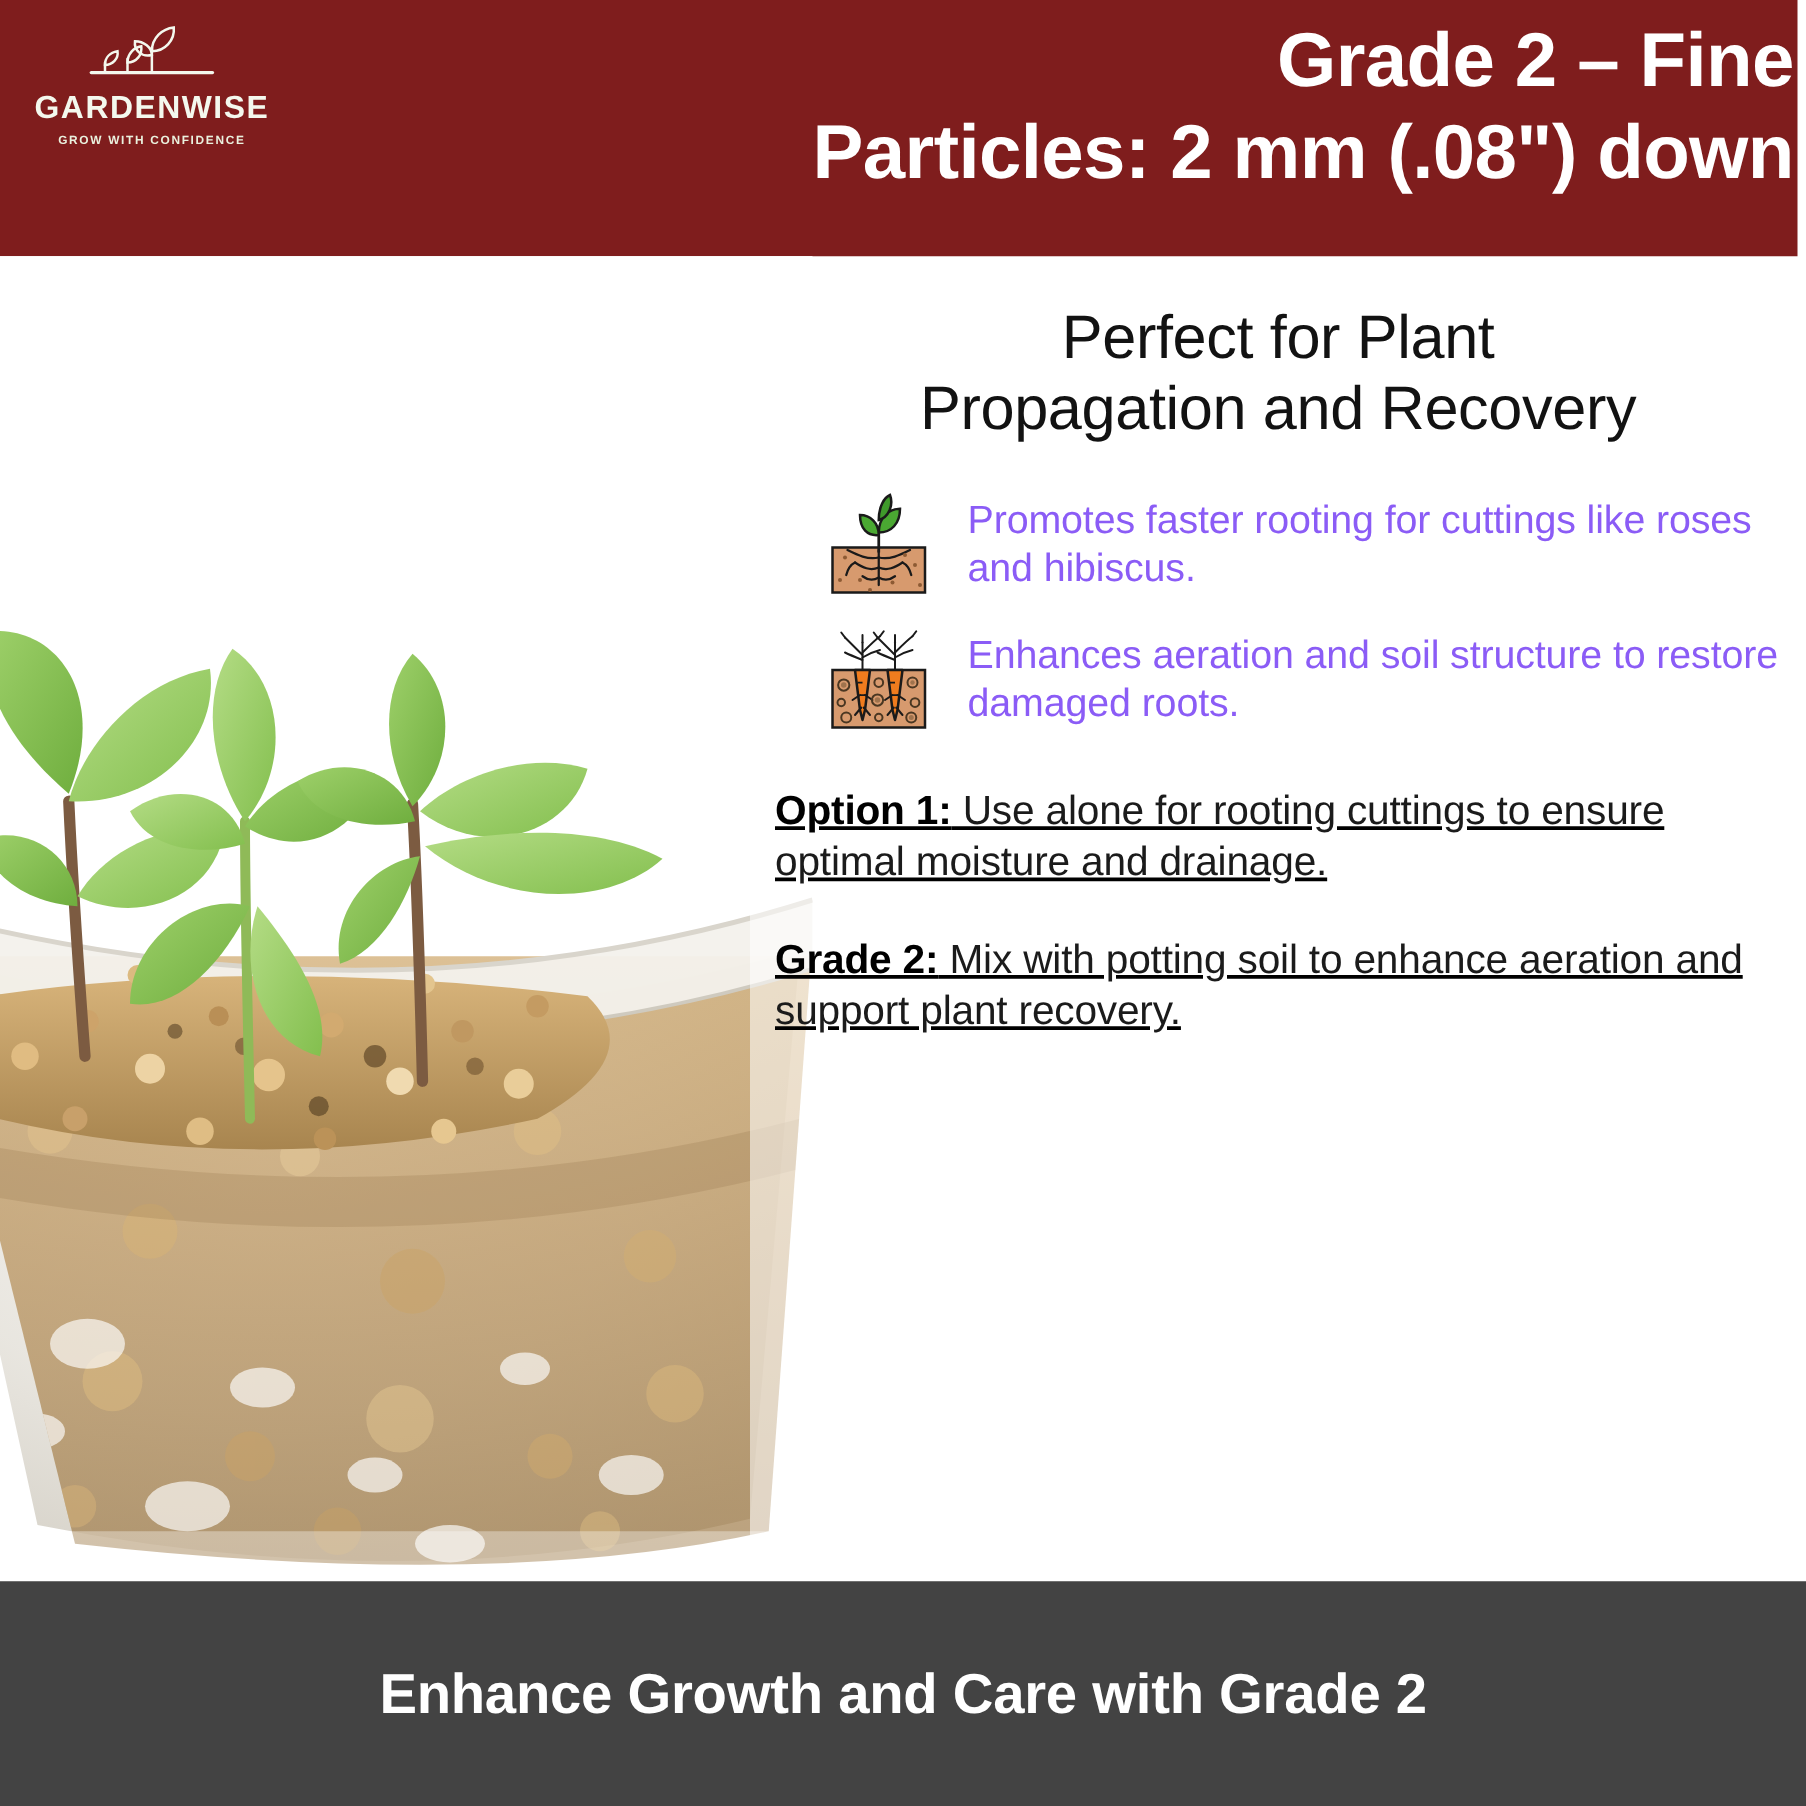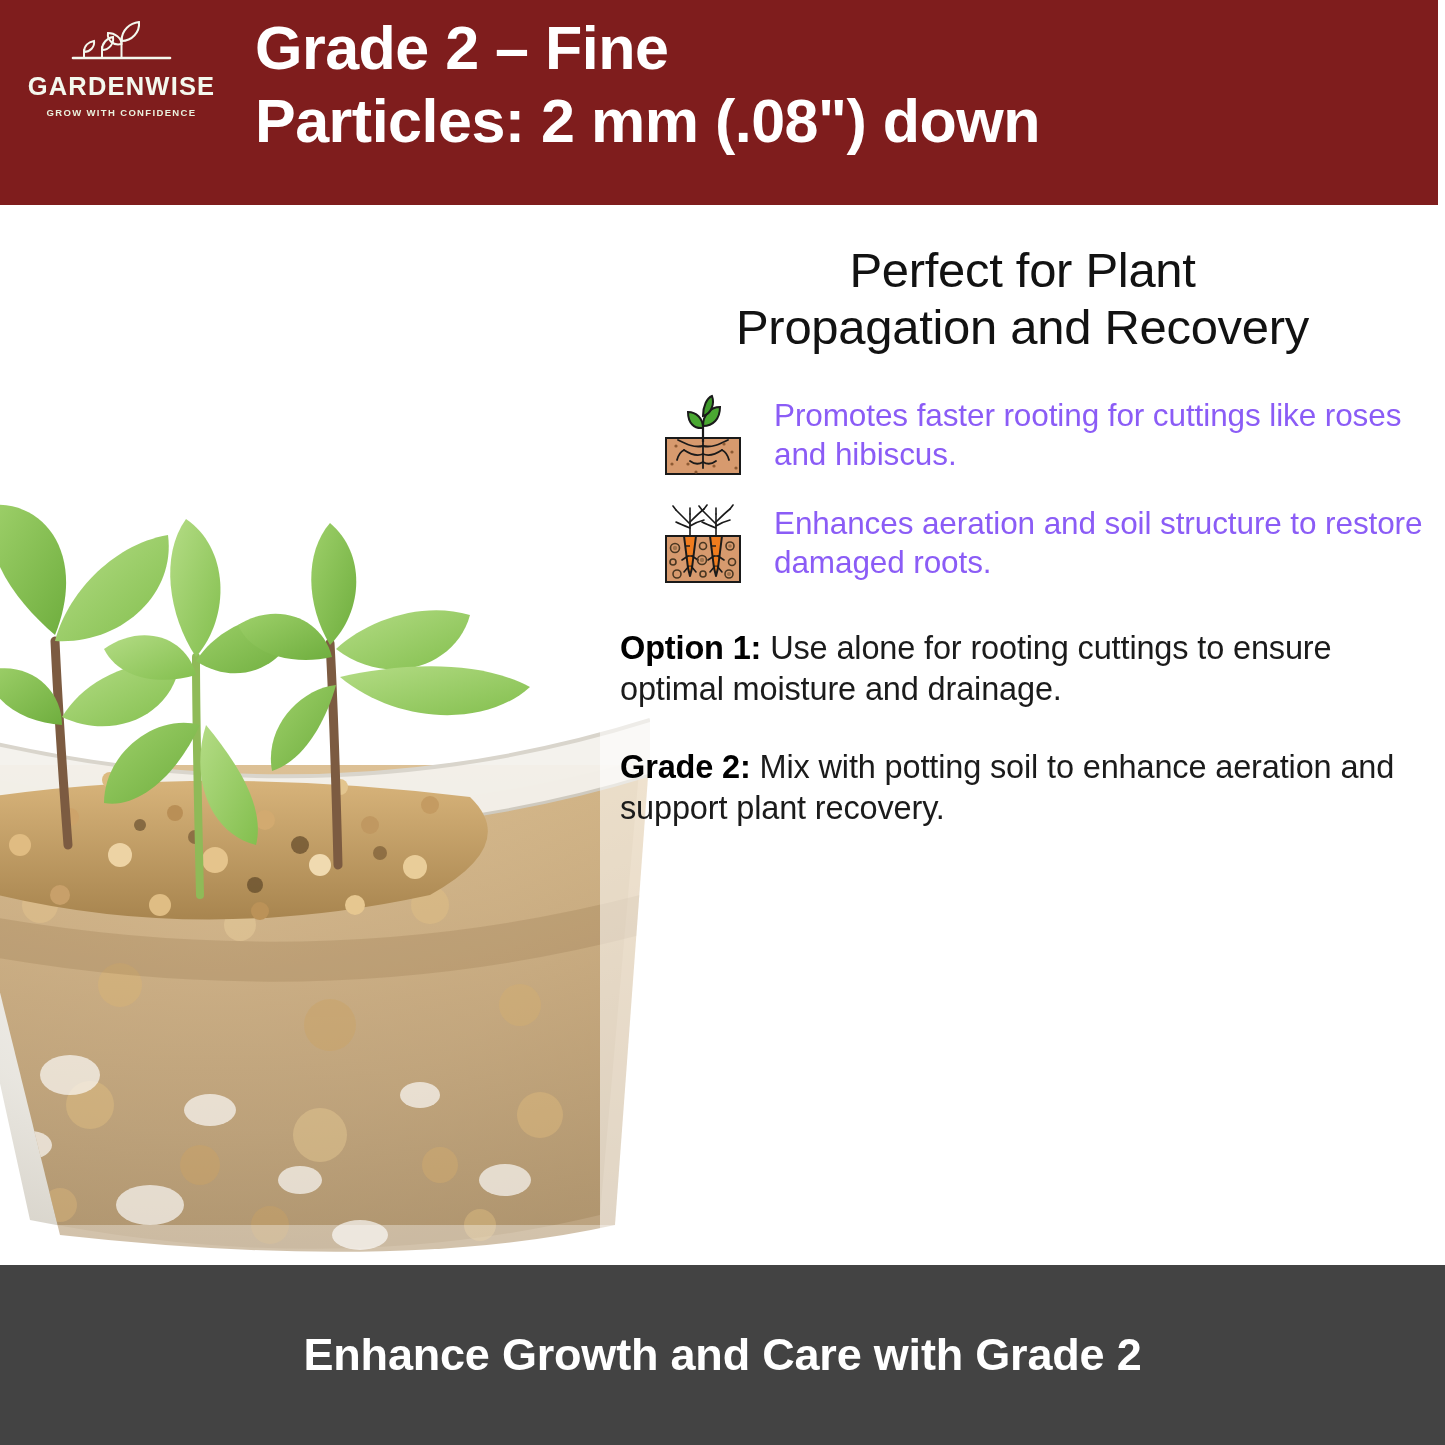--- a/index.html
+++ b/index.html
@@ -27,21 +27,21 @@
   .brand-name {
     font-size:25.5px; font-weight:700; letter-spacing:1.2px;
     color:#f4f8ee; line-height:1; margin-top:2px;
   }
   .brand-tag {
     font-size:9.5px; font-weight:600; letter-spacing:1.35px;
     color:#eaf1de; margin-top:7px;
   }
   .header-title {
     position:absolute; left:255px; top:12px; width:1180px;
-    text-align:left; color:#ffffff;
+    text-align:right; color:#ffffff;
     font-size:61px; font-weight:700; line-height:1.2;
     letter-spacing:-0.5px;
   }
   .header-title .l2 { display:block; }
 
   
   .photo {
     position:absolute; left:0; top:205px; width:650px; height:1060px;
     overflow:hidden; background:#ffffff;
   }
@@ -68,21 +68,21 @@
     font-weight:300; padding-left:20px; padding-top:6px;
     letter-spacing:-0.1px;
   }
 
   .howto {
     width:845px; text-align:center;
     font-size:45px; font-weight:700; color:#111111;
     margin-top:44px; letter-spacing:-0.2px;
   }
 
-  .options { padding-left:20px; padding-right:42px; margin-top:44px; }
+  .options { padding-left:20px; padding-right:42px; margin-top:44px;text-decoration:underline; }
   .option {
     font-size:32.5px; color:#1b1b1b; line-height:1.28;
     font-weight:300; margin-bottom:36px; letter-spacing:-0.15px;
   }
   .option b { font-weight:700; color:#000; }
 
   
   .footer {
     position:absolute; left:0; top:1265px; width:1445px; height:180px;
     background:#434343;

